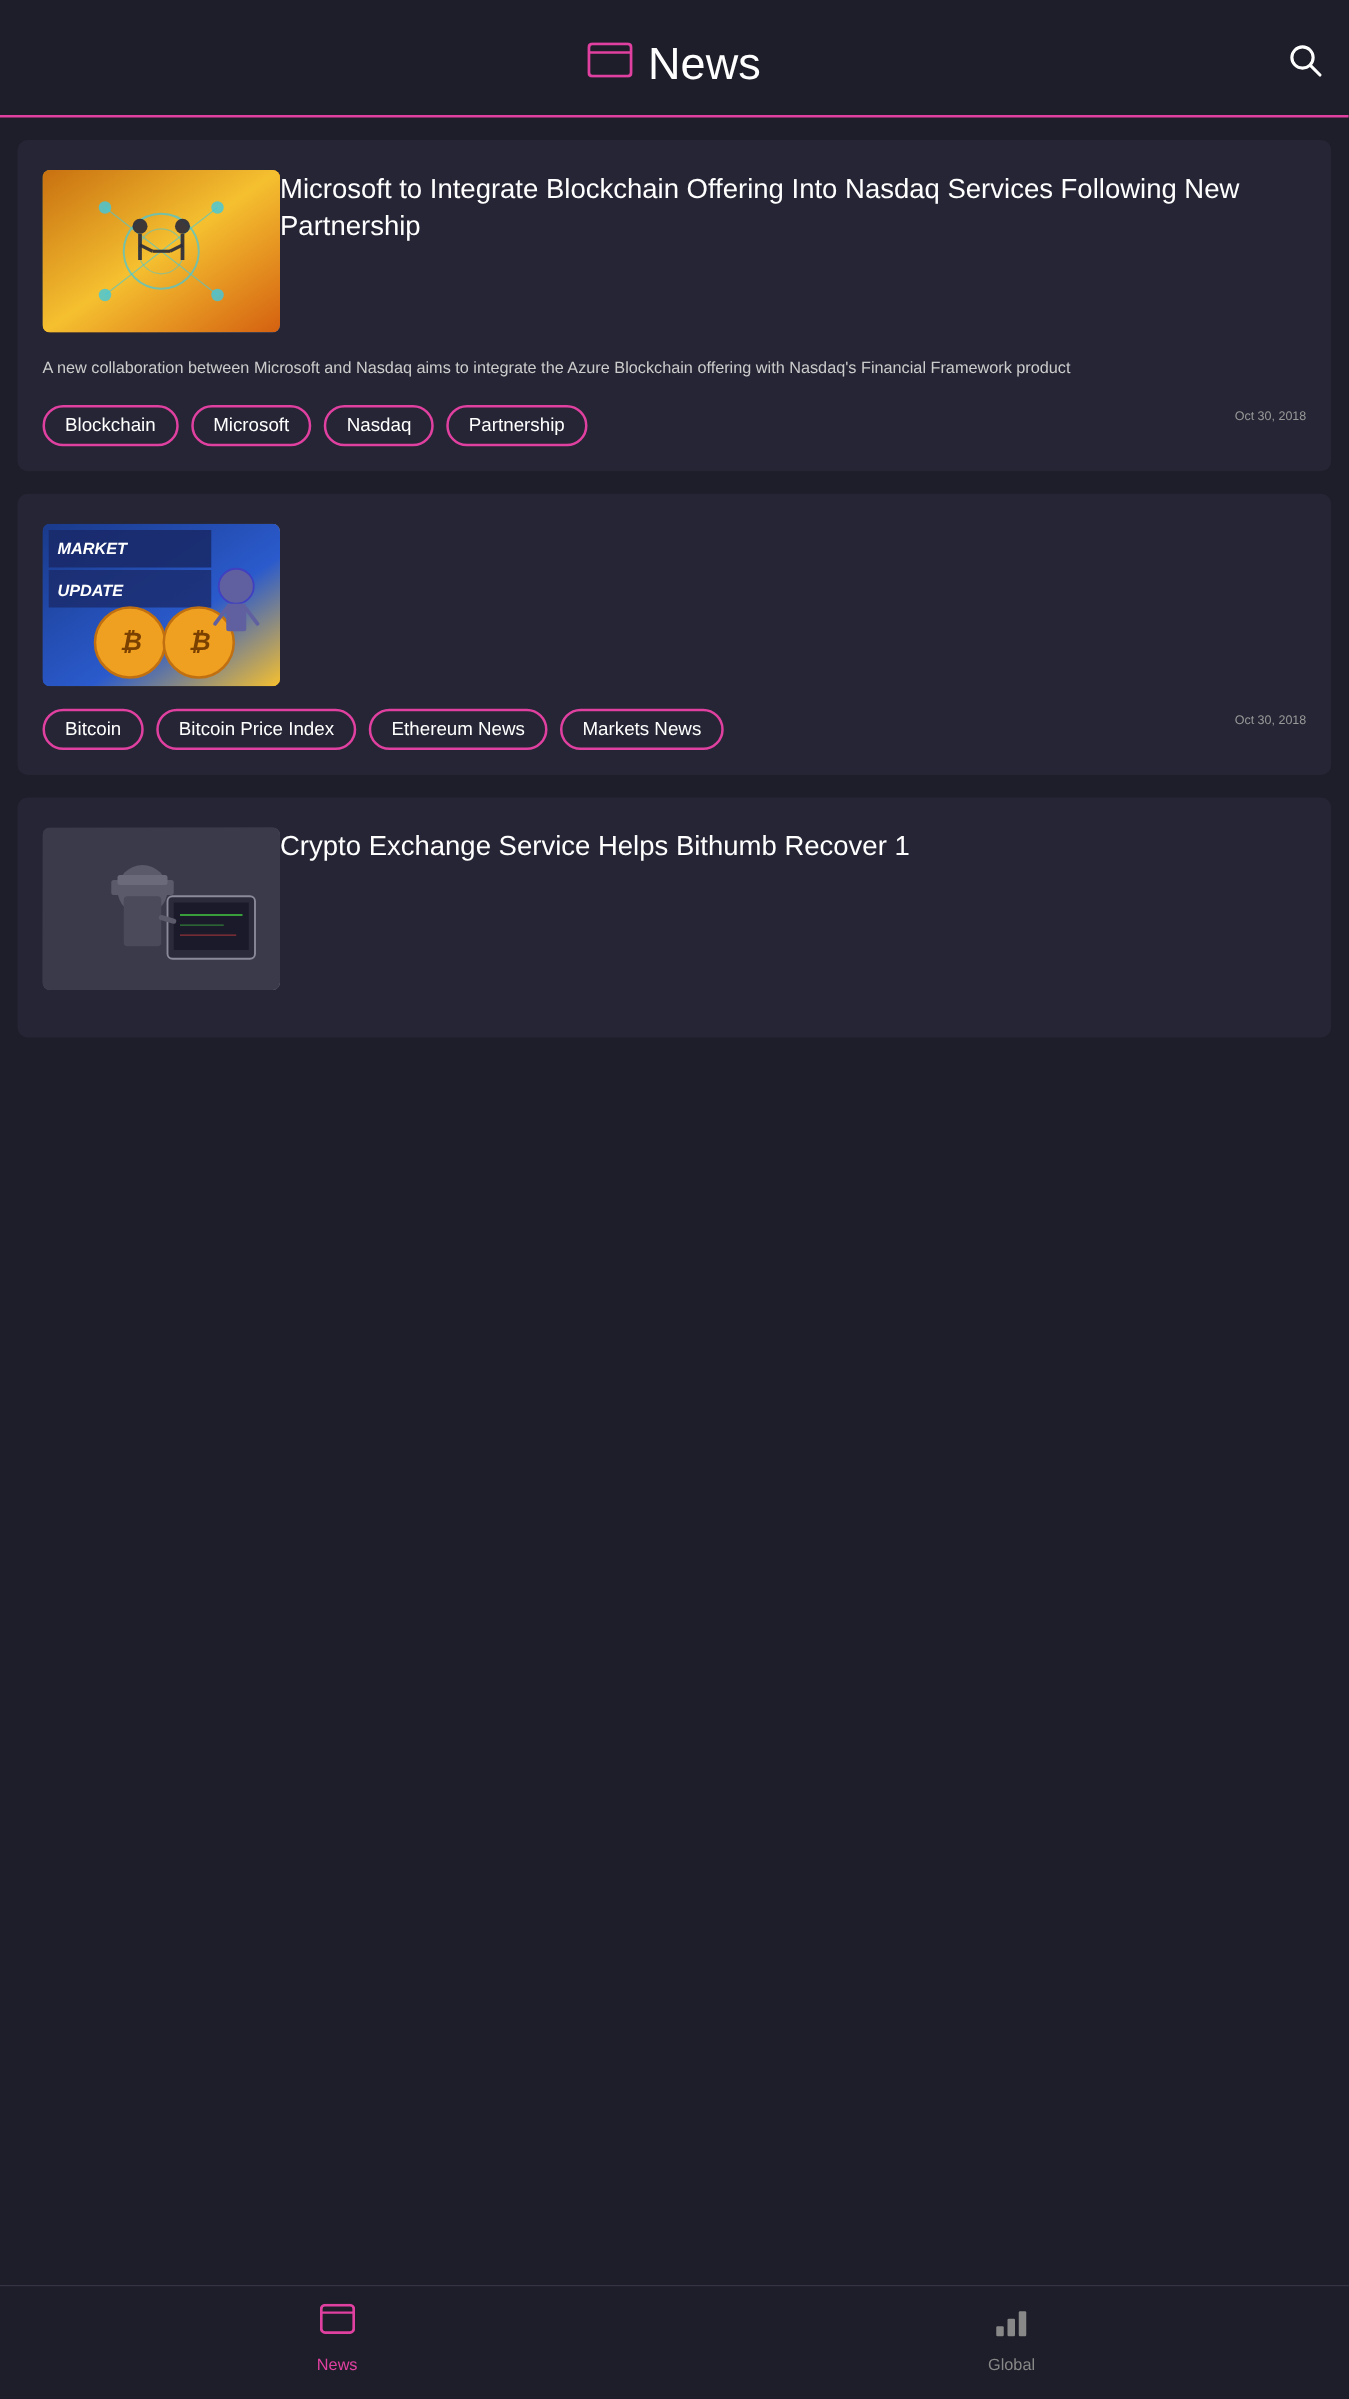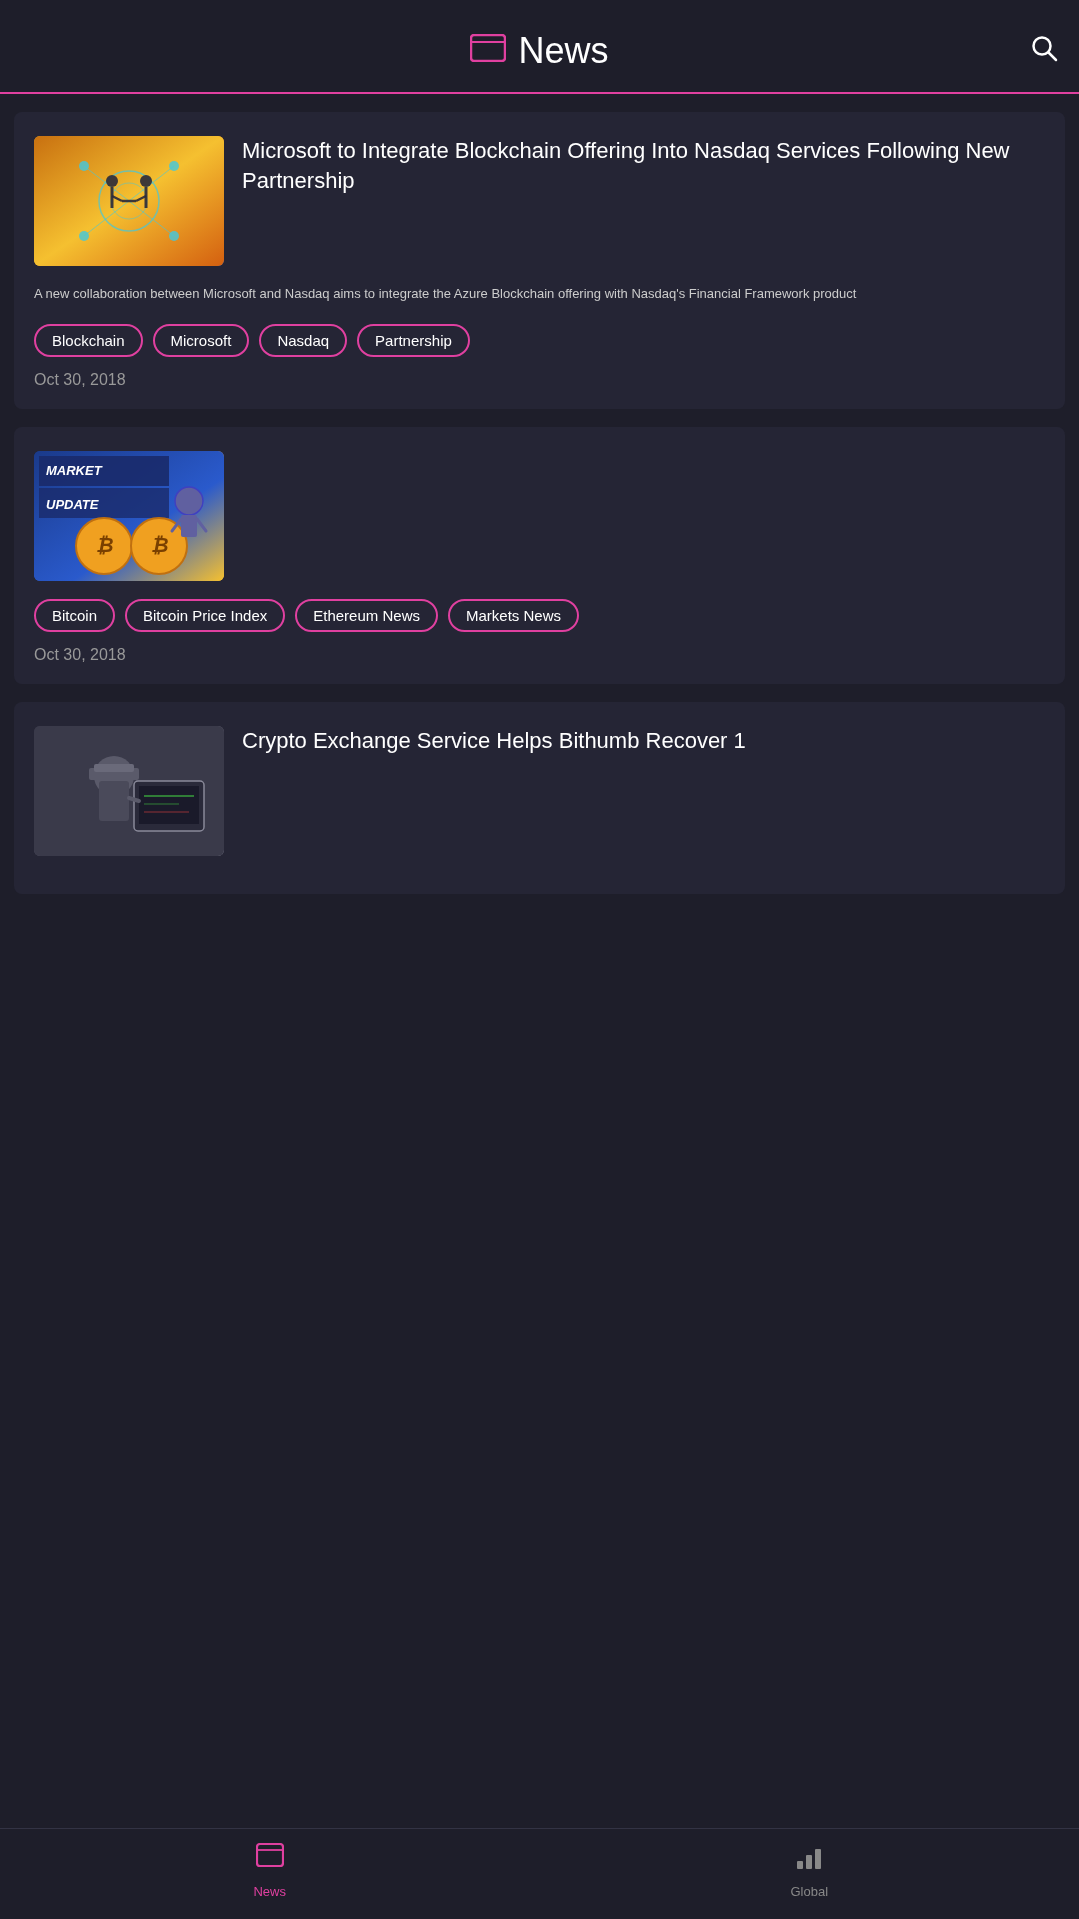--- a/index.html
+++ b/index.html
@@ -64,21 +64,20 @@
 
     .news-card {
       background-color: #252535;
       margin: 18px 14px;
       border-radius: 8px;
       padding: 24px 20px 20px;
     }
 
     .news-top {
       display: flex;
-      gap: 18px;
       margin-bottom: 18px;
     }
 
     .news-thumbnail {
       width: 190px;
       height: 130px;
       border-radius: 6px;
       flex-shrink: 0;
       overflow: hidden;
       background: #333;
@@ -127,21 +126,20 @@
       line-height: 1.55;
       margin-bottom: 20px;
     }
 
     .news-footer {
       display: flex;
       align-items: flex-start;
       justify-content: space-between;
       flex-wrap: wrap;
       gap: 10px;
-      flex-direction: column;
     }
 
     .news-tags {
       display: flex;
       flex-wrap: wrap;
       gap: 10px;
       flex: 1;
     }
 
     .tag {
@@ -149,21 +147,21 @@
       border: 2px solid #e040a0;
       color: #ffffff;
       border-radius: 20px;
       padding: 6px 16px;
       font-size: 15px;
       cursor: pointer;
       white-space: nowrap;
     }
 
     .news-date {
-      font-size: 16px;
+      font-size: 10px;
       color: #999999;
       white-space: nowrap;
       padding-top: 4px;
     }
 
     
     .bottom-nav {
       position: fixed;
       bottom: 0;
       left: 0;

